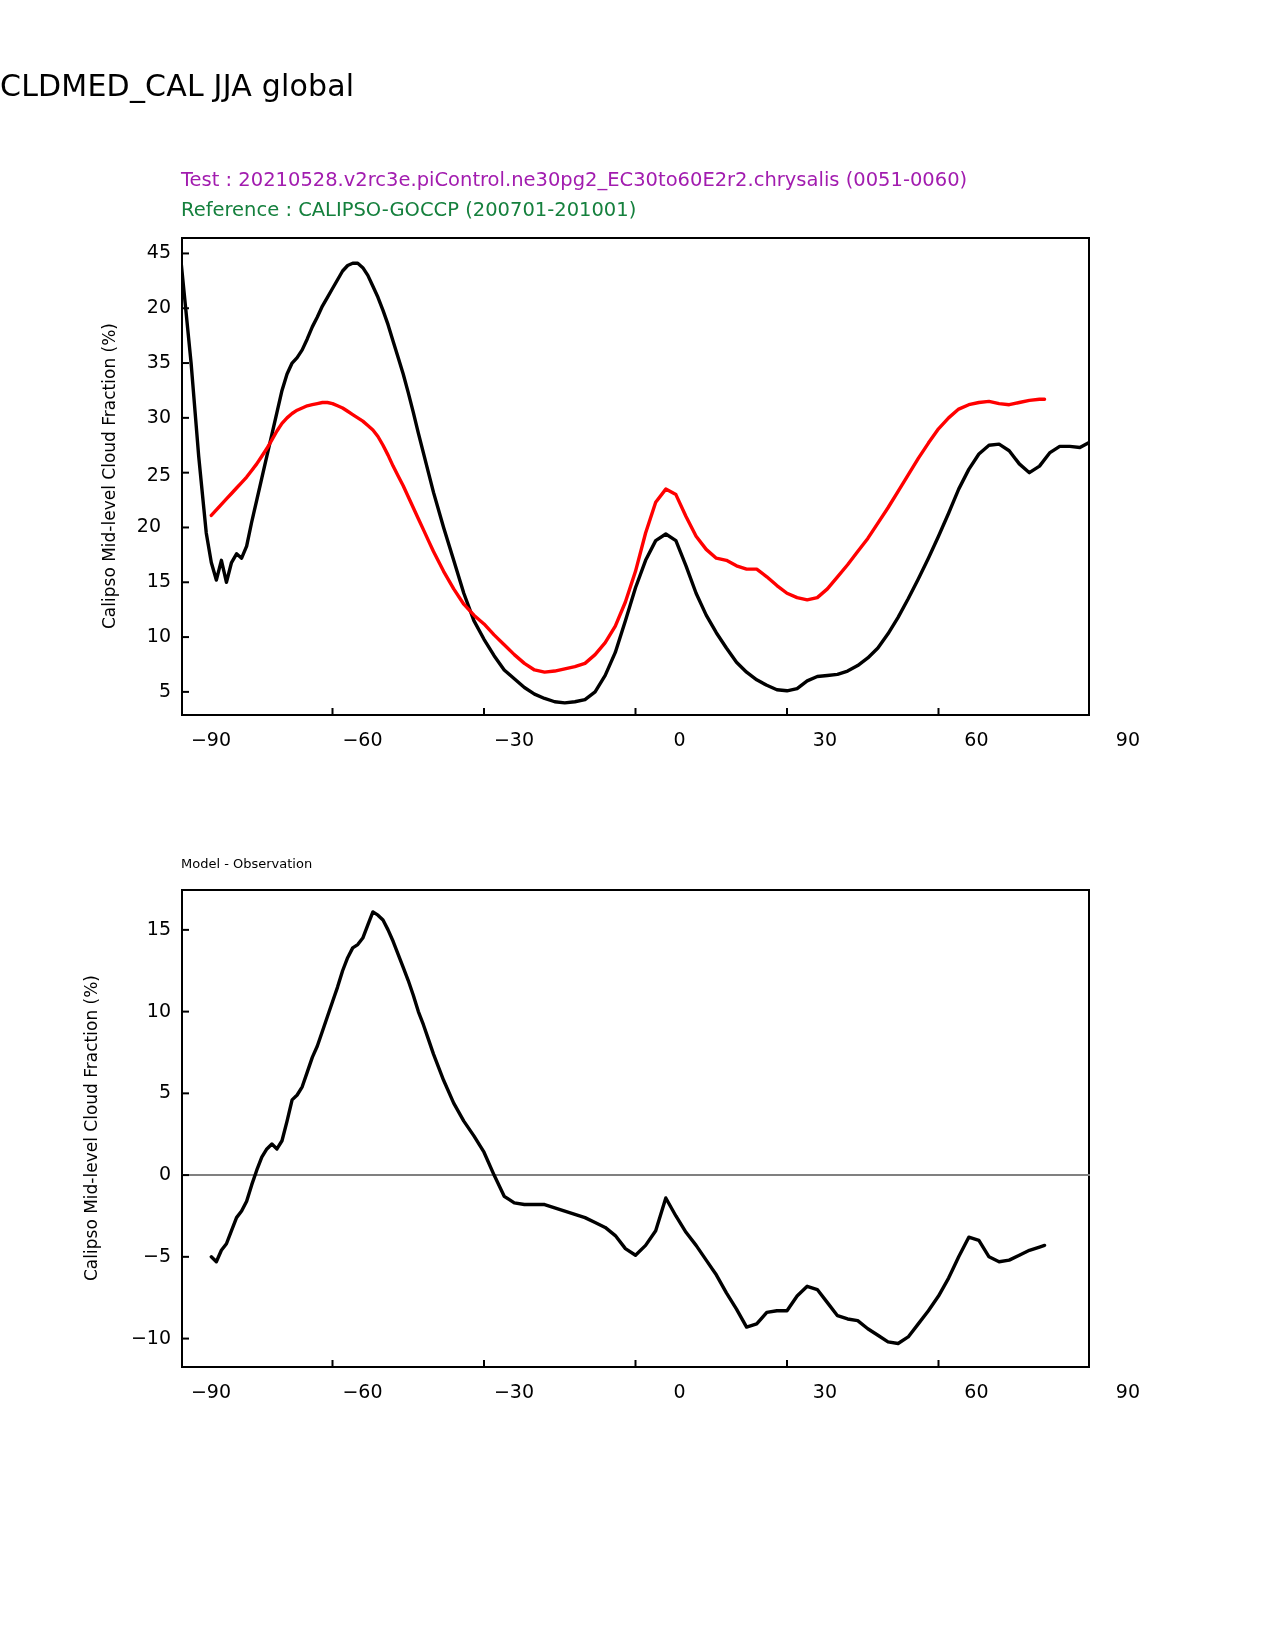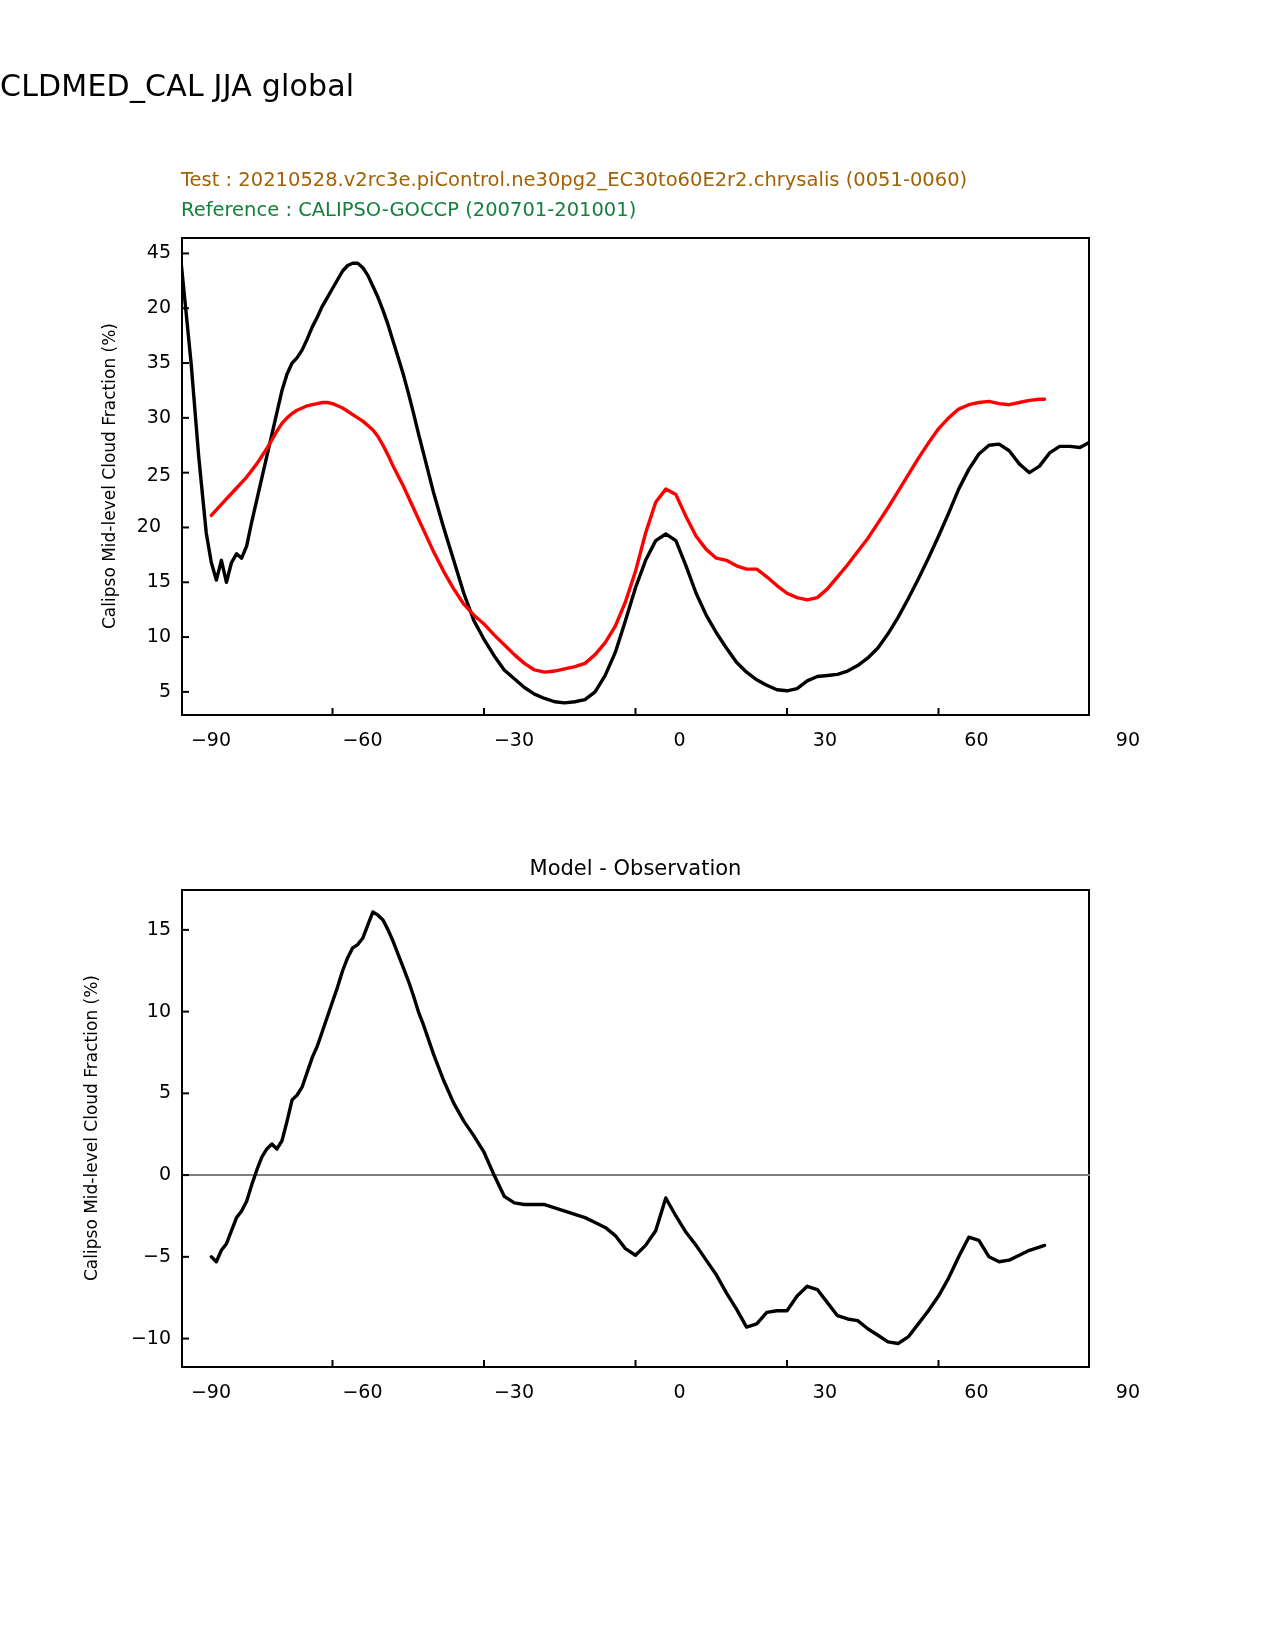--- a/index.html
+++ b/index.html
@@ -23,36 +23,36 @@
     font-size: 30px;
     letter-spacing: 0.2px;
   }
   .caption-block {
     position: absolute;
     top: 165px;
     left: 181px;
     font-size: 19.5px;
     line-height: 30px;
   }
-  .caption-test { color: #a16207; }
+  .caption-test { color: #a21caf; }
   .caption-ref { color: #15803d; }
 
   .panel {
     position: absolute;
   }
   .panel-frame {
     position: absolute;
     border: 2px solid #000000;
     box-sizing: border-box;
     background: #ffffff;
   }
   .panel-title {
     position: absolute;
-    text-align: center;
-    font-size: 21px;
+    text-align: left;
+    font-size: 13px;
   }
   .ylabel {
     position: absolute;
     font-size: 17px;
     transform-origin: 50% 50%;
     white-space: nowrap;
   }
   .tick-label-y {
     position: absolute;
     font-size: 19px;

